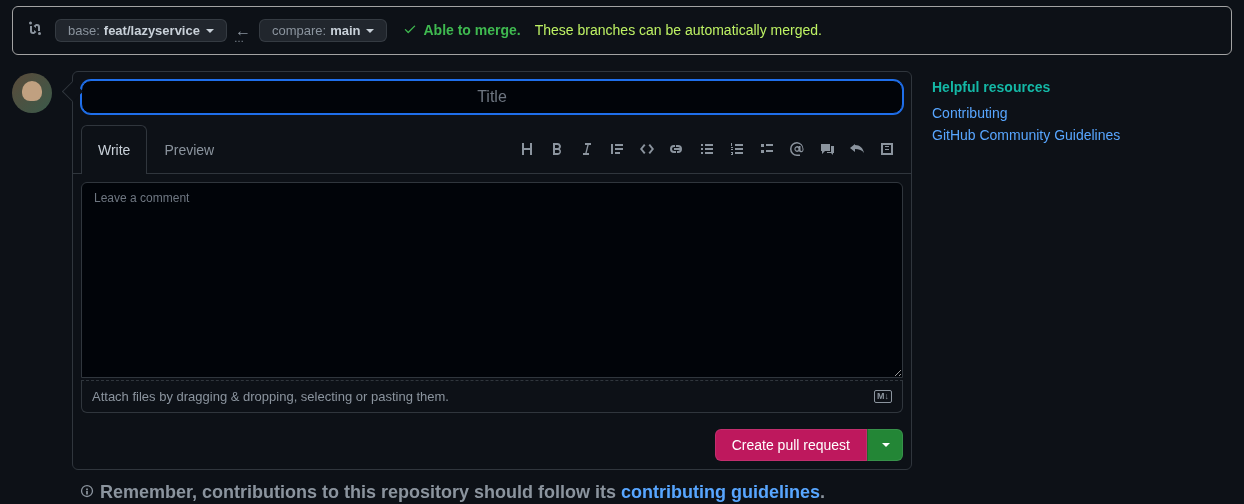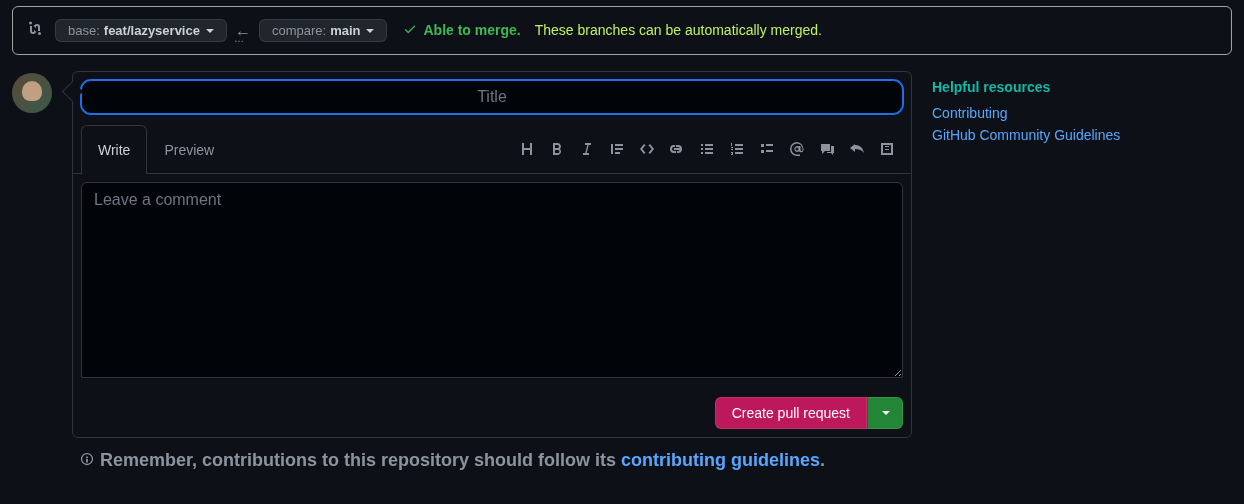--- a/index.html
+++ b/index.html
@@ -32,21 +32,21 @@
     .tabs-row { display: flex; align-items: center; justify-content: space-between; padding: 0 8px; margin-top: 10px; border-bottom: 1px solid #30363d; }
     .tabs { display: flex; }
     .tab { padding: 16px 16px; font-size: 14px; cursor: pointer; color: #8b949e; border: 1px solid transparent; border-bottom: none; border-top-left-radius: 6px; border-top-right-radius: 6px; position: relative; top: 1px; }
     .tab.active { background: #0d1117; border-color: #30363d; color: #c9d1d9; }
     
     .toolbar { display: flex; gap: 14px; padding: 4px 8px 4px 0; color: #8b949e; }
     .tool-btn { width: 16px; height: 16px; display: flex; align-items: center; justify-content: center; cursor: pointer; }
     .tool-btn svg { width: 16px; height: 16px; fill: #8b949e; }
     
     .comment-wrap { padding: 8px; }
-    .comment-area { width: 100%; min-height: 196px; background: #010409; border: 1px solid #30363d; border-radius: 6px 6px 0 0; padding: 8px 12px; color: #c9d1d9; font-size: 16px; font-family: inherit; resize: vertical; outline: none; }
+    .comment-area { width: 100%; min-height: 196px; background: #010409; border: 1px solid #30363d; border-radius: 6px 6px 0 0; padding: 8px 12px; color: #c9d1d9; font-size: 12px; font-family: inherit; resize: vertical; outline: none; }
     .comment-area::placeholder { color: #6e7681; }
     .attach-bar { border: 1px solid #30363d; border-top: 1px dashed #30363d; border-radius: 0 0 6px 6px; padding: 8px 10px; background: #0d1117; display: flex; justify-content: space-between; align-items: center; color: #8b949e; font-size: 13px; margin-top: -1px; cursor: pointer; }
     .md-icon { border: 1px solid #8b949e; border-radius: 2px; padding: 0 2px; font-size: 9px; font-weight: bold; line-height: 11px; }
     
     .actions { display: flex; justify-content: flex-end; padding: 8px; gap: 0; }
     .btn-primary { background: #be185d; border: 1px solid rgba(240,246,252,0.1); color: #ffffff; padding: 7px 16px; border-radius: 6px 0 0 6px; font-size: 14px; font-weight: 500; cursor: pointer; }
     .btn-caret { background: #238636; border: 1px solid rgba(240,246,252,0.1); border-left: 1px solid rgba(0,0,0,0.2); padding: 7px 12px; border-radius: 0 6px 6px 0; cursor: pointer; display: flex; align-items: center; }
     .btn-caret .caret-down { border-top-color: #fff; }
     
     .sidebar { flex: 1; padding-top: 8px; }
@@ -167,20 +167,24 @@
         <span class="tool-btn">
             <svg viewBox="0 0 16 16">
               <path d="M2 2h12v12H2V2zm2 2v8h8V4H4zm2 1h4v1H6zm0 3h4v1H6z"></path>
             </svg>
           </span>
       </div>
     </div>
 
     <div class="comment-wrap">
       <textarea class="comment-area" placeholder="Leave a comment" style=""></textarea>
+      <div class="attach-bar">
+        <span>Attach files by dragging &amp; dropping, selecting or pasting them.</span>
+        <span class="md-icon">M↓</span>
+      </div>
     </div>
 
     <div class="actions">
       <button class="btn-primary">Create pull request</button>
       <button class="btn-caret">
           <span class="caret-down"></span>
         </button>
     </div>
   </div>
 

